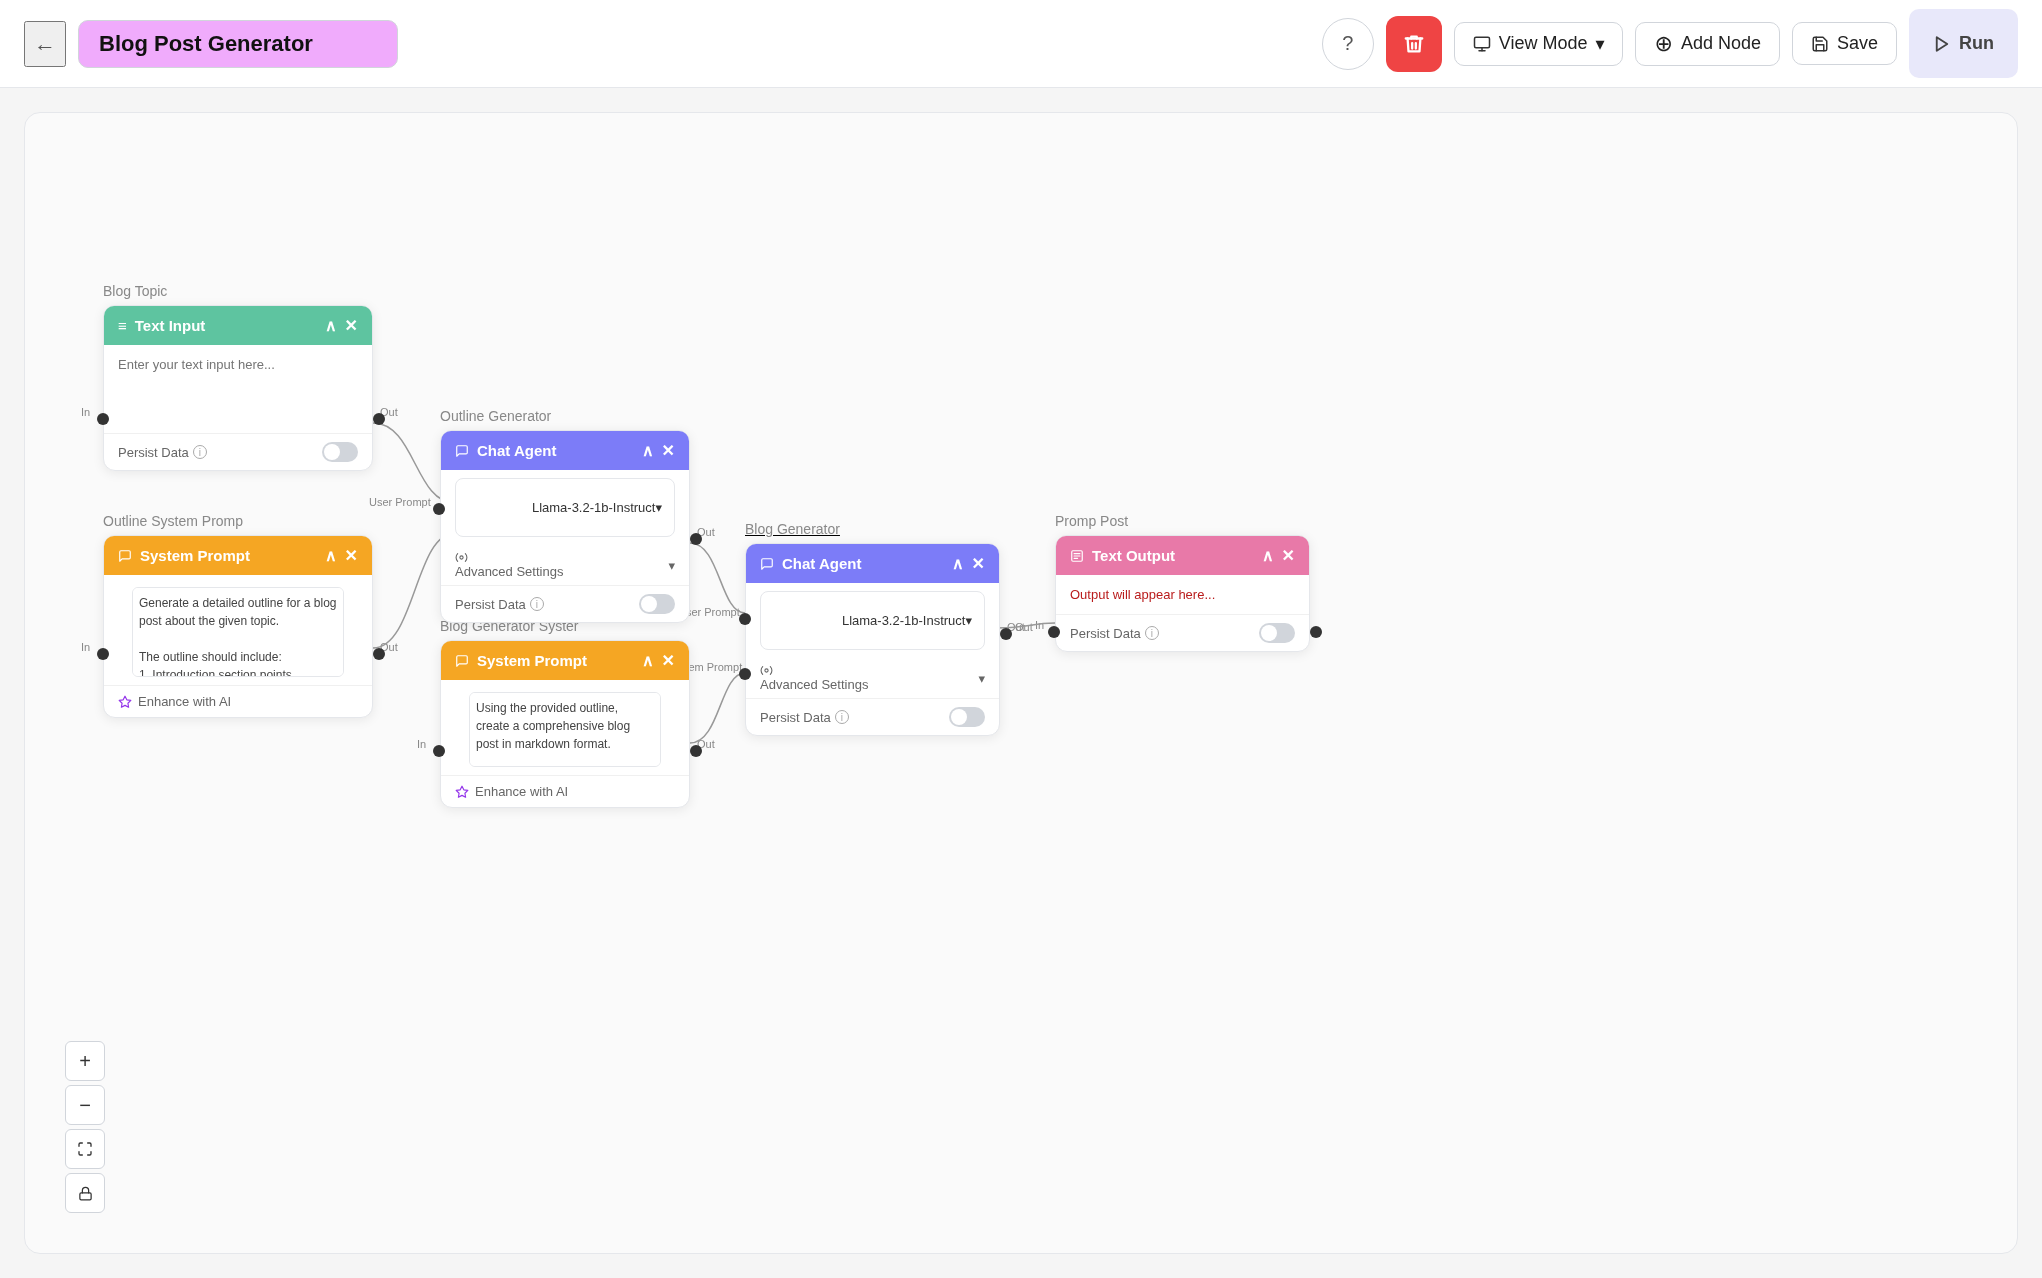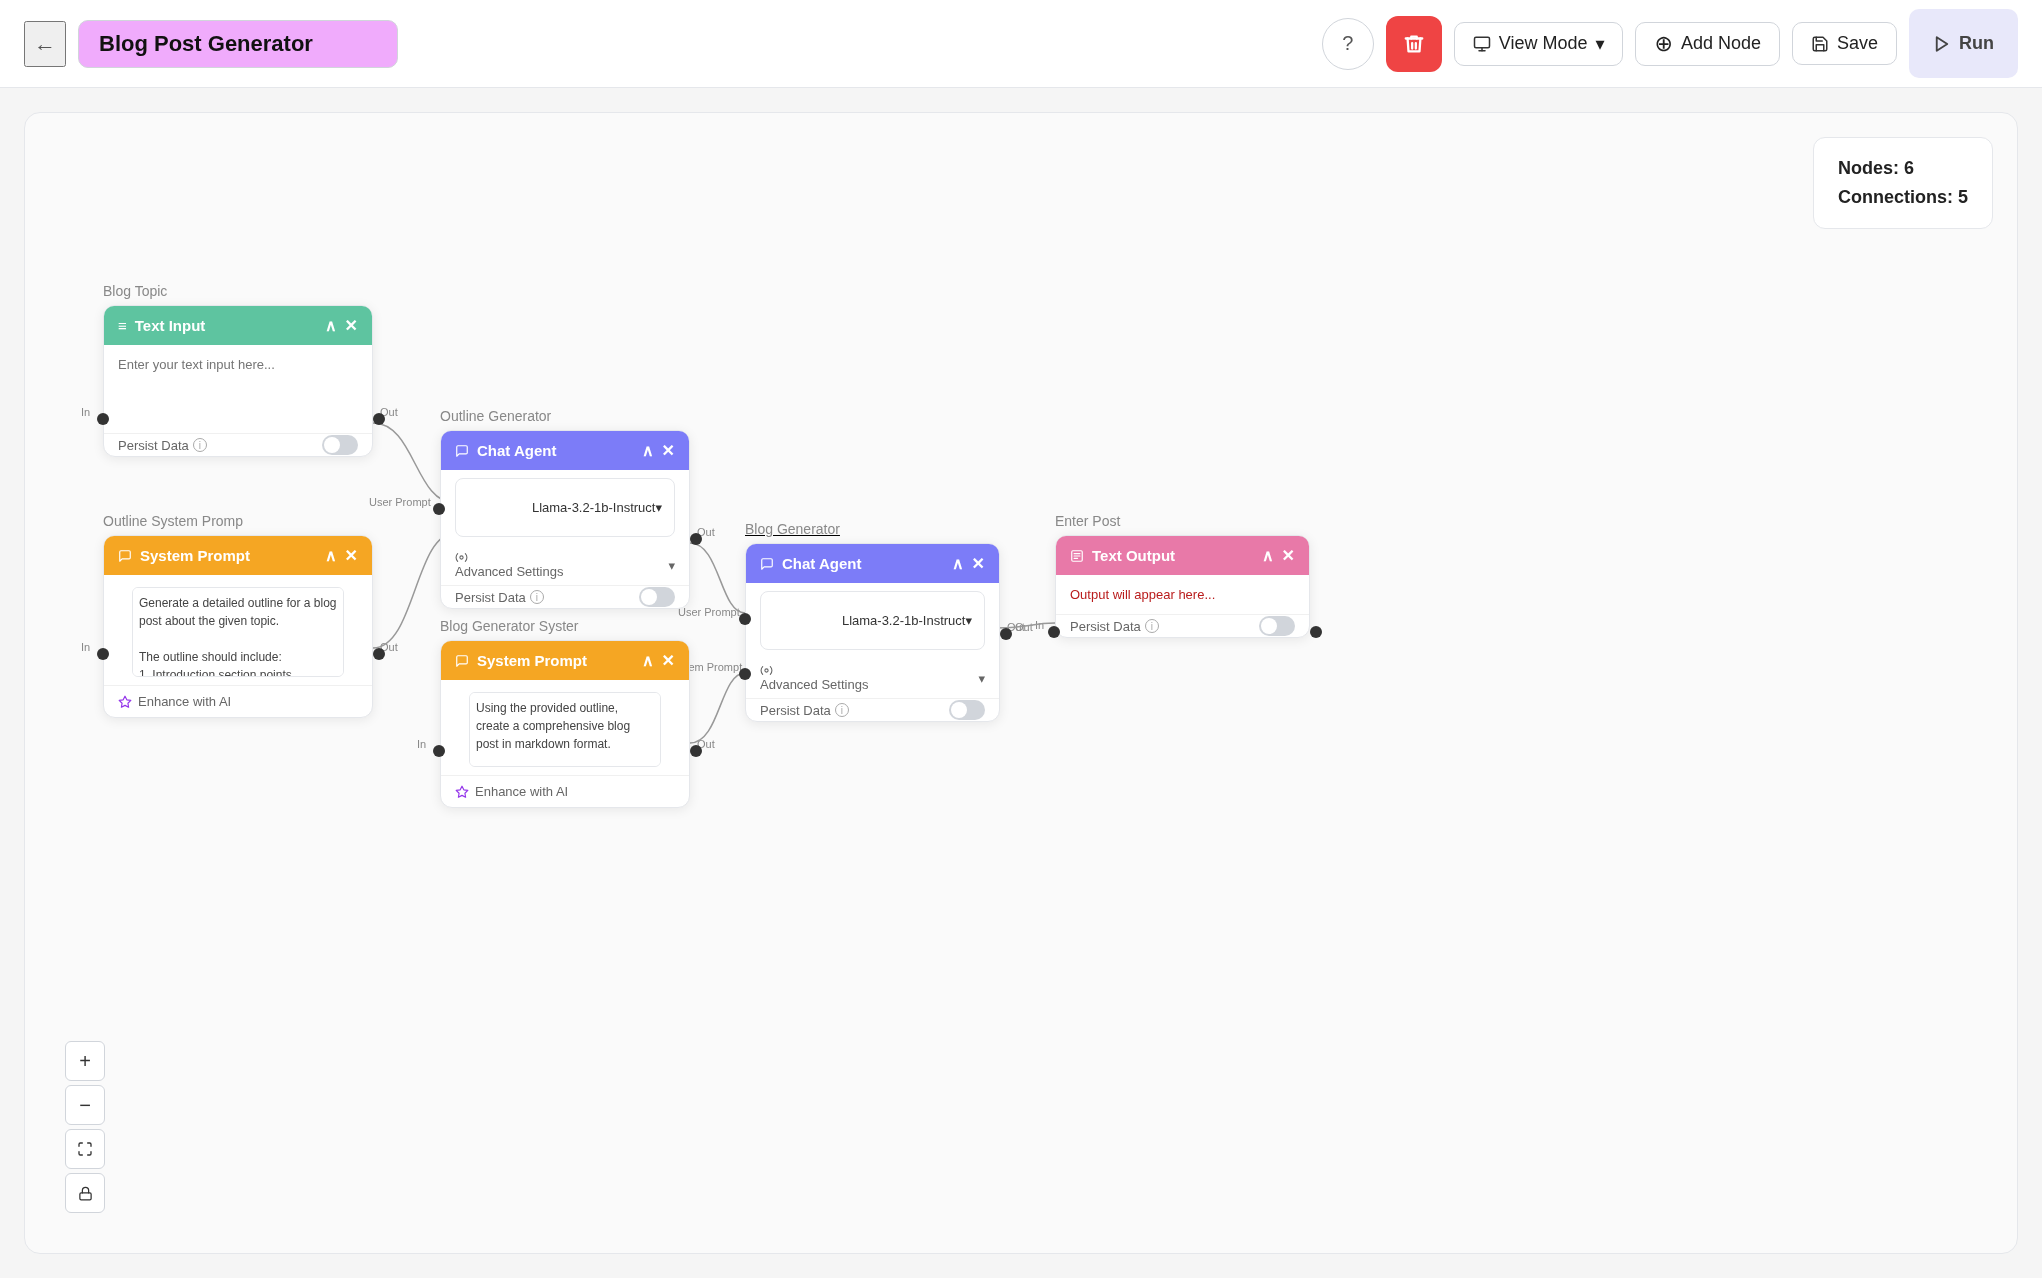--- a/index.html
+++ b/index.html
@@ -212,21 +212,21 @@
       gap: 8px;
       font-size: 16px;
     }
     .node-body {
       padding: 12px 14px;
     }
     .persist-row {
       display: flex;
       align-items: center;
       justify-content: space-between;
-      padding: 1px 14px;
+      padding: 8px 14px;
       border-top: 1px solid #f0f0f0;
       font-size: 13px;
       color: #666;
     }
     .persist-label { display: flex; align-items: center; gap: 4px; }
     .toggle {
       width: 36px;
       height: 20px;
       background: #d1d5db;
       border-radius: 10px;
@@ -372,24 +372,20 @@
   <div class="topbar-run-btn">
     <svg width="18" height="18" viewBox="0 0 24 24" fill="none" stroke="#444" stroke-width="2.5" stroke-linecap="round" stroke-linejoin="round">
       <polygon points="5 3 19 12 5 21 5 3"></polygon>
     </svg>
     <span>Run</span>
   </div>
 </div>
 
 <div class="canvas">
 
-  <div class="nodes-info">
-    <div>Nodes: 6</div>
-    <div>Connections: 5</div>
-  </div>
 
   <svg class="connections-svg">
 
     <path d="M348 310 C 390 310 390 390 430 390" stroke="#999" stroke-width="1.5" fill="none" stroke-dasharray="none"></path>
 
     <path d="M348 535 C 390 535 390 420 430 420" stroke="#999" stroke-width="1.5" fill="none"></path>
 
     <path d="M665 430 C 695 430 695 500 720 500" stroke="#999" stroke-width="1.5" fill="none"></path>
 
     <path d="M665 630 C 695 630 695 560 720 560" stroke="#999" stroke-width="1.5" fill="none"></path>
@@ -581,21 +577,21 @@
   </div>
 
   <div class="connector-dot" style="top:500px; left:714px;"></div>
   <div style="position:absolute;top:493px;left:653px;font-size:11px;color:#888;">User Prompt</div>
   <div class="connector-dot" style="top:555px; left:714px;"></div>
   <div style="position:absolute;top:548px;left:642px;font-size:11px;color:#888;">System Prompt</div>
   <div class="connector-dot" style="top:515px; left:975px;"></div>
   <div style="position:absolute;top:508px;left:982px;font-size:11px;color:#888;">Out</div>
 
   <div style="position:absolute; top:400px; left:1030px;">
-    <div class="node-label">Enter Post</div>
+    <div class="node-label">Promp Post</div>
     <div class="node" style="width:255px;">
       <div class="node-header" style="background:#e879a8;">
         <div class="node-header-left">
           <svg width="14" height="14" viewBox="0 0 24 24" fill="none" stroke="white" stroke-width="2" stroke-linecap="round" stroke-linejoin="round">
               <rect x="3" y="3" width="18" height="18" rx="2"></rect>
               <line x1="7" y1="8" x2="17" y2="8"></line>
               <line x1="7" y1="12" x2="17" y2="12"></line>
               <line x1="7" y1="16" x2="13" y2="16"></line>
             </svg>
           <span>Text Output</span>

